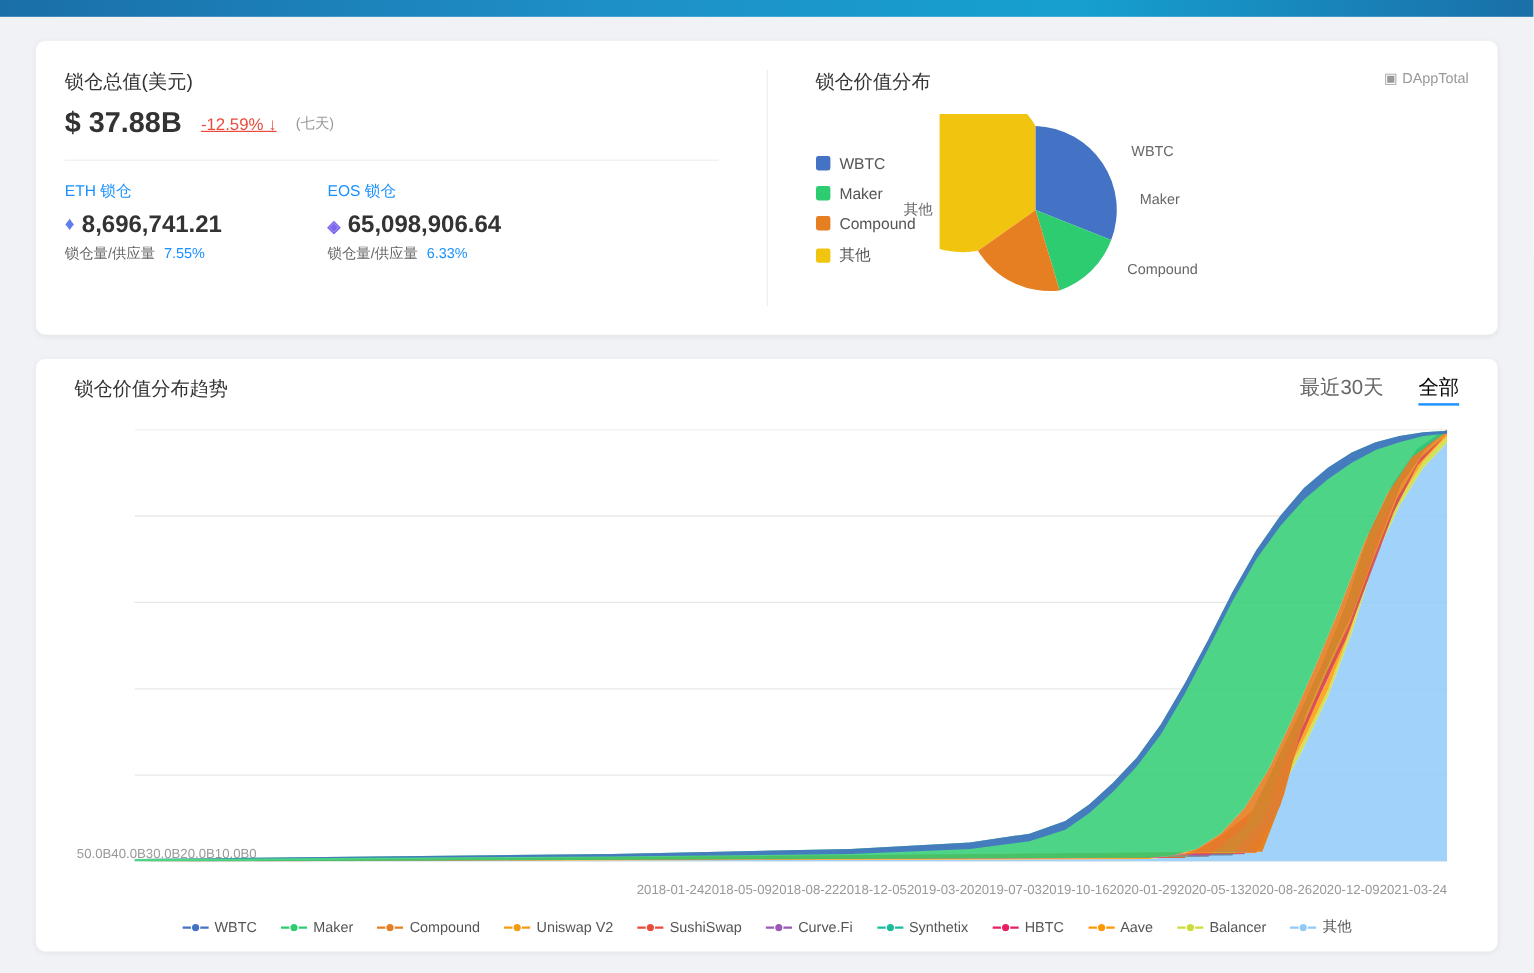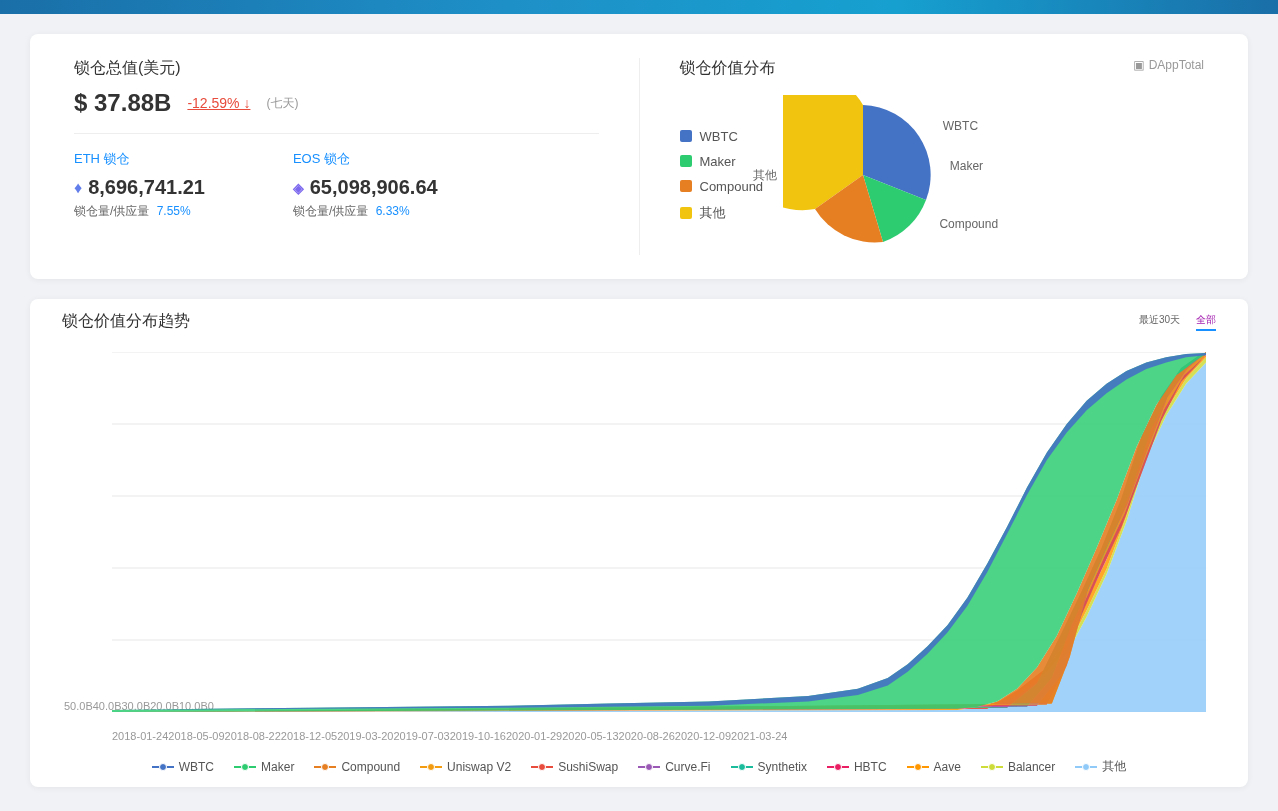--- a/index.html
+++ b/index.html
@@ -11,21 +11,21 @@
     .top-bar {
       height: 14px;
       background: linear-gradient(90deg, #1a6fa8 0%, #1e90c8 40%, #16a0d0 70%, #1a6fa8 100%);
     }
     .main-content {
       padding: 20px 30px;
     }
     .card {
       background: #fff;
       border-radius: 8px;
-      padding: 24px 44px;
+      padding: 24px 24px;
       margin-bottom: 20px;
       box-shadow: 0 1px 6px rgba(0,0,0,0.06);
     }
 
     
     .stats-card {
       display: flex;
       align-items: stretch;
     }
     .stats-left {
@@ -189,28 +189,29 @@
     }
     .trend-title {
       font-size: 16px;
       color: #333;
     }
     .trend-tabs {
       display: flex;
       gap: 16px;
     }
     .trend-tab {
-      font-size: 10px;
+      font-size: 17px;
       color: #666;
       cursor: pointer;
       padding-bottom: 2px;
     }
     .trend-tab.active {
-      color: #a21caf;
+      color: #000000;
       border-bottom: 2px solid #1890ff;
+      margin-left: 13px;
     }
     .y-label {
       font-size: 11px;
       color: #999;
     }
     .x-label {
       font-size: 11px;
       color: #999;
       text-align: center;
     }
@@ -374,21 +375,21 @@
           <polygon points="0,340 945,332 963,288 981,225 1001,183 1021,143 1041,92 1061,43 1081,16 1100,0 1100,0 1098,5 1078,22 1058,54 1038,102 1018,153 998,193 978,236 960,296 940,333 0,340" fill="#f39c12" opacity="0.85"></polygon>
 
           <polygon points="0,340 850,337 870,335 890,330 910,318 930,298 950,268 970,228 990,185 1010,140 1030,90 1050,50 1070,22 1090,8 1100,2 1100,0 1081,16 1061,43 1041,92 1021,143 1001,183 981,225 963,288 945,332 0,340" fill="#e67e22" opacity="0.9"></polygon>
 
           <polygon points="0,338 100,337 200,336 300,335 400,334 500,332 600,330 700,325 750,318 780,308 800,295 820,278 840,258 860,232 880,200 900,165 920,128 940,95 960,68 980,46 1000,30 1020,18 1040,10 1060,5 1080,2 1100,1 1100,2 1090,8 1070,22 1050,50 1030,90 1010,140 990,185 970,228 950,268 930,298 910,318 890,330 870,335 850,337 0,340" fill="#2ecc71" opacity="0.85"></polygon>
 
           <polygon points="0,338 200,337 400,336 600,334 700,330 750,324 780,315 800,302 820,285 840,265 860,240 880,208 900,172 920,135 940,102 960,76 980,55 1000,39 1020,26 1040,16 1060,10 1080,5 1100,3 1100,1 1080,2 1060,5 1040,10 1020,18 1000,30 980,46 960,68 940,95 920,128 900,165 880,200 860,232 840,258 820,278 800,295 780,308 750,318 700,325 600,330 500,332 400,334 300,335 200,336 100,337 0,338" fill="#4472c4" opacity="0.9"></polygon>
         </svg>
       </div>
 
-      <div style="position:absolute; left:0; right:0; bottom:0; display:flex; justify-content:flex-start;">
+      <div style="position:absolute; left:0; right:0; bottom:0; display:flex; justify-content:flex-end;">
         <span class="x-label">2018-01-24</span>
         <span class="x-label">2018-05-09</span>
         <span class="x-label">2018-08-22</span>
         <span class="x-label">2018-12-05</span>
         <span class="x-label">2019-03-20</span>
         <span class="x-label">2019-07-03</span>
         <span class="x-label">2019-10-16</span>
         <span class="x-label">2020-01-29</span>
         <span class="x-label">2020-05-13</span>
         <span class="x-label">2020-08-26</span>

